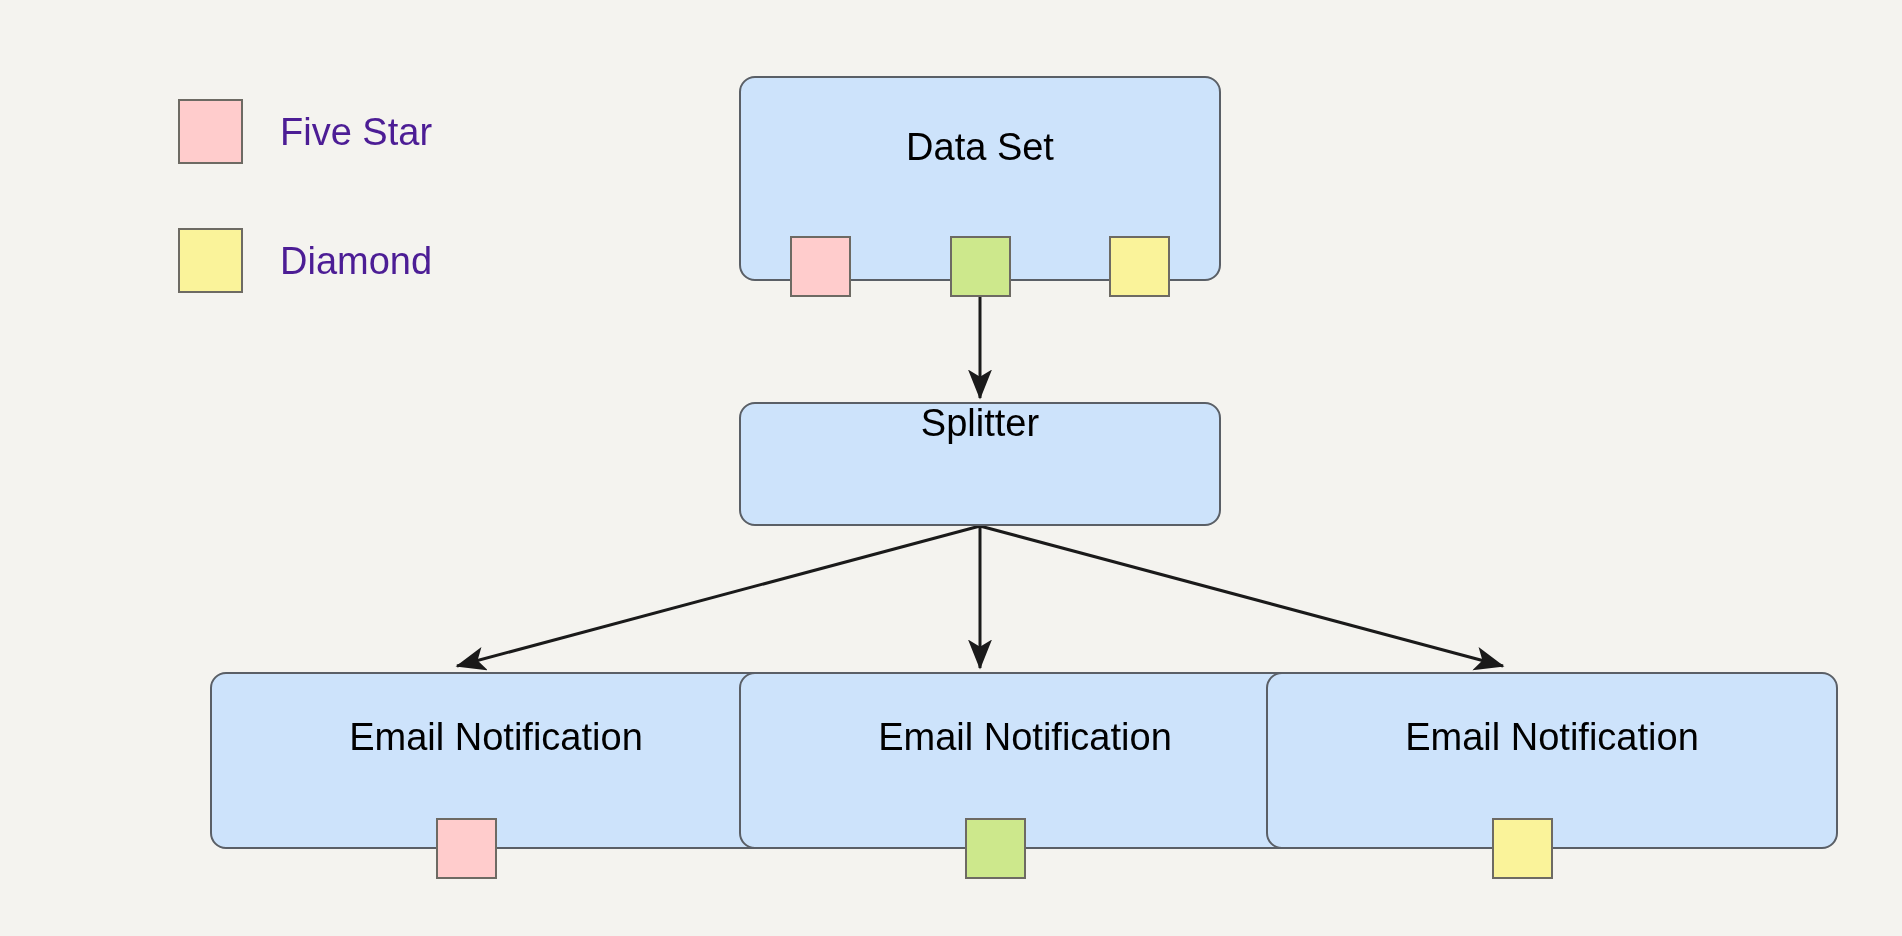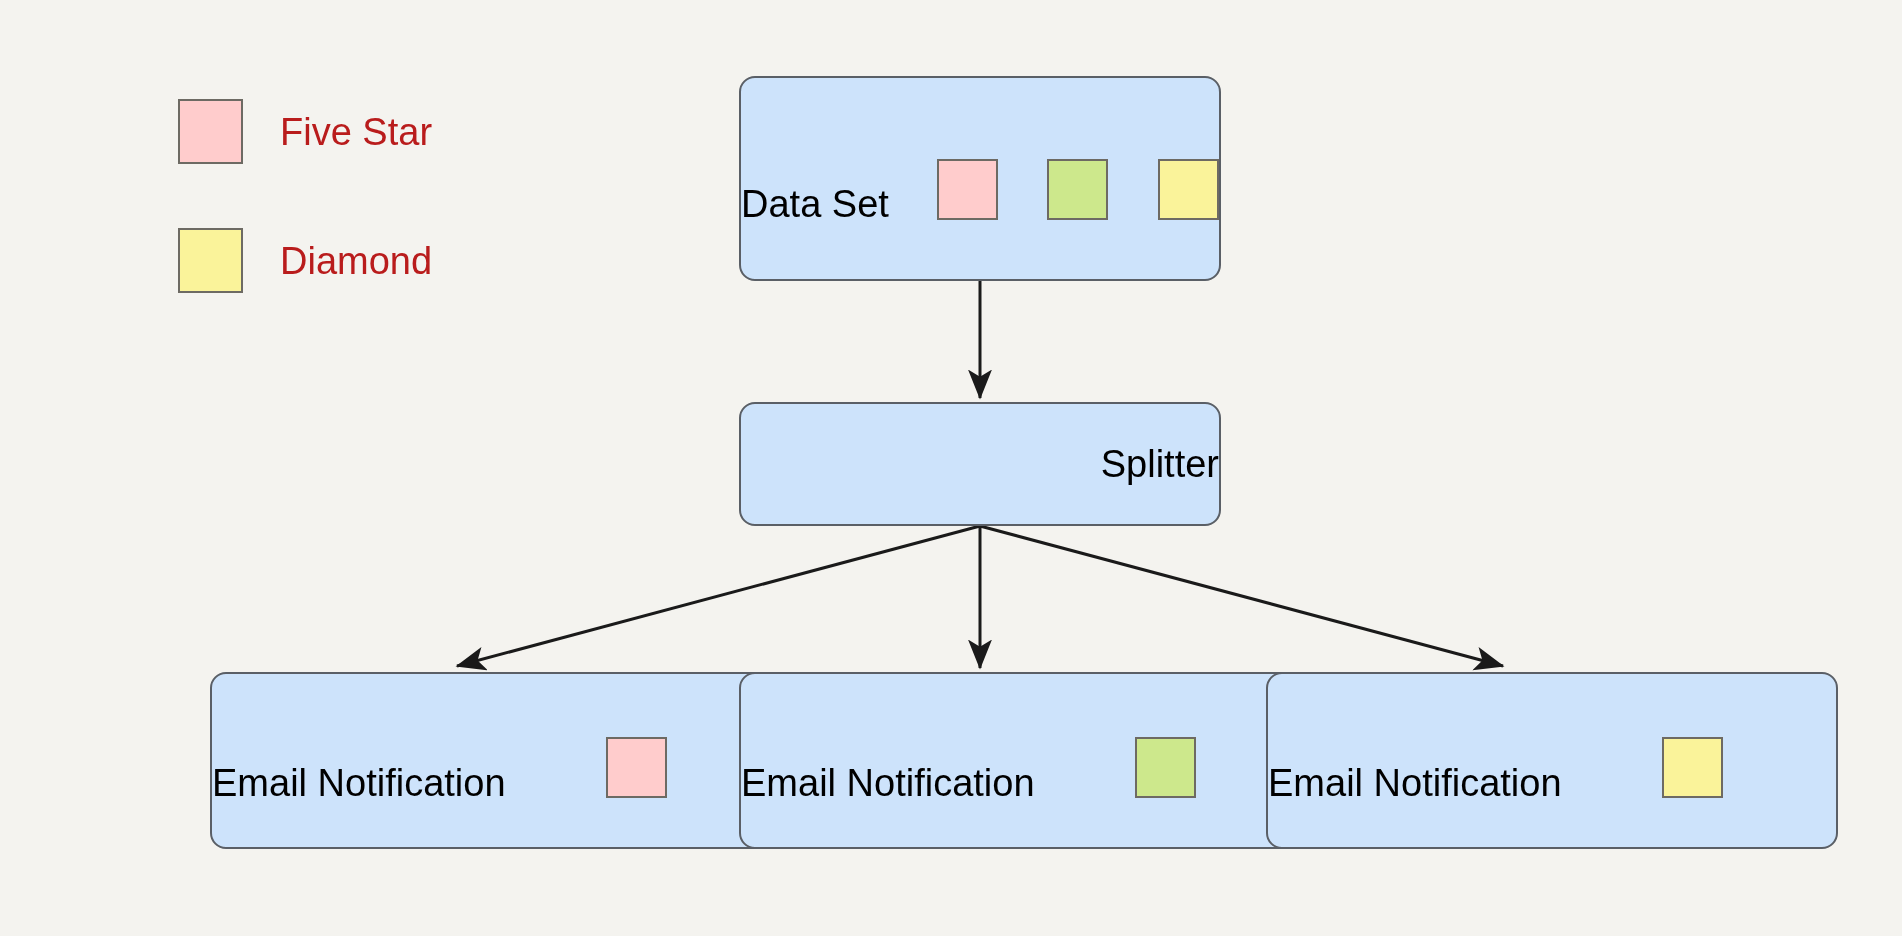--- a/index.html
+++ b/index.html
@@ -49,34 +49,34 @@
   .legend-swatch {
     width: 61px;
     height: 61px;
     border: 2px solid #6d6a63;
     box-sizing: content-box;
     flex: none;
   }
   .legend-label {
     margin-left: 37px;
     font-size: 38px;
-    color: #b91c1c;
+    color: #4c1d95;
     line-height: 1;
     white-space: nowrap;
   }
 
   
   .node {
     position: absolute;
     background: #cde3fb;
     border: 2px solid #5a5f66;
     border-radius: 16px;
     box-sizing: border-box;
     display: flex;
-    flex-direction: row;
+    flex-direction: column;
     align-items: center;
     gap: 48px;
   }
   .node-title {
     font-size: 38px;
     color: #000000;
     line-height: 1;
     white-space: nowrap;
   }
   .node-swatches {
@@ -103,21 +103,21 @@
     width: 380px;
     justify-content: space-between;
   }
 
   
   #node-splitter {
     left: 739px;
     top: 402px;
     width: 482px;
     height: 124px;
-    justify-content: flex-end;
+    justify-content: flex-start;
   }
 
   
   .node-email {
     top: 672px;
     width: 572px;
     height: 177px;
   }
   .node-email .node-title { margin-top: 44px; }
   .node-email .node-swatch { margin-top: 14px; }

